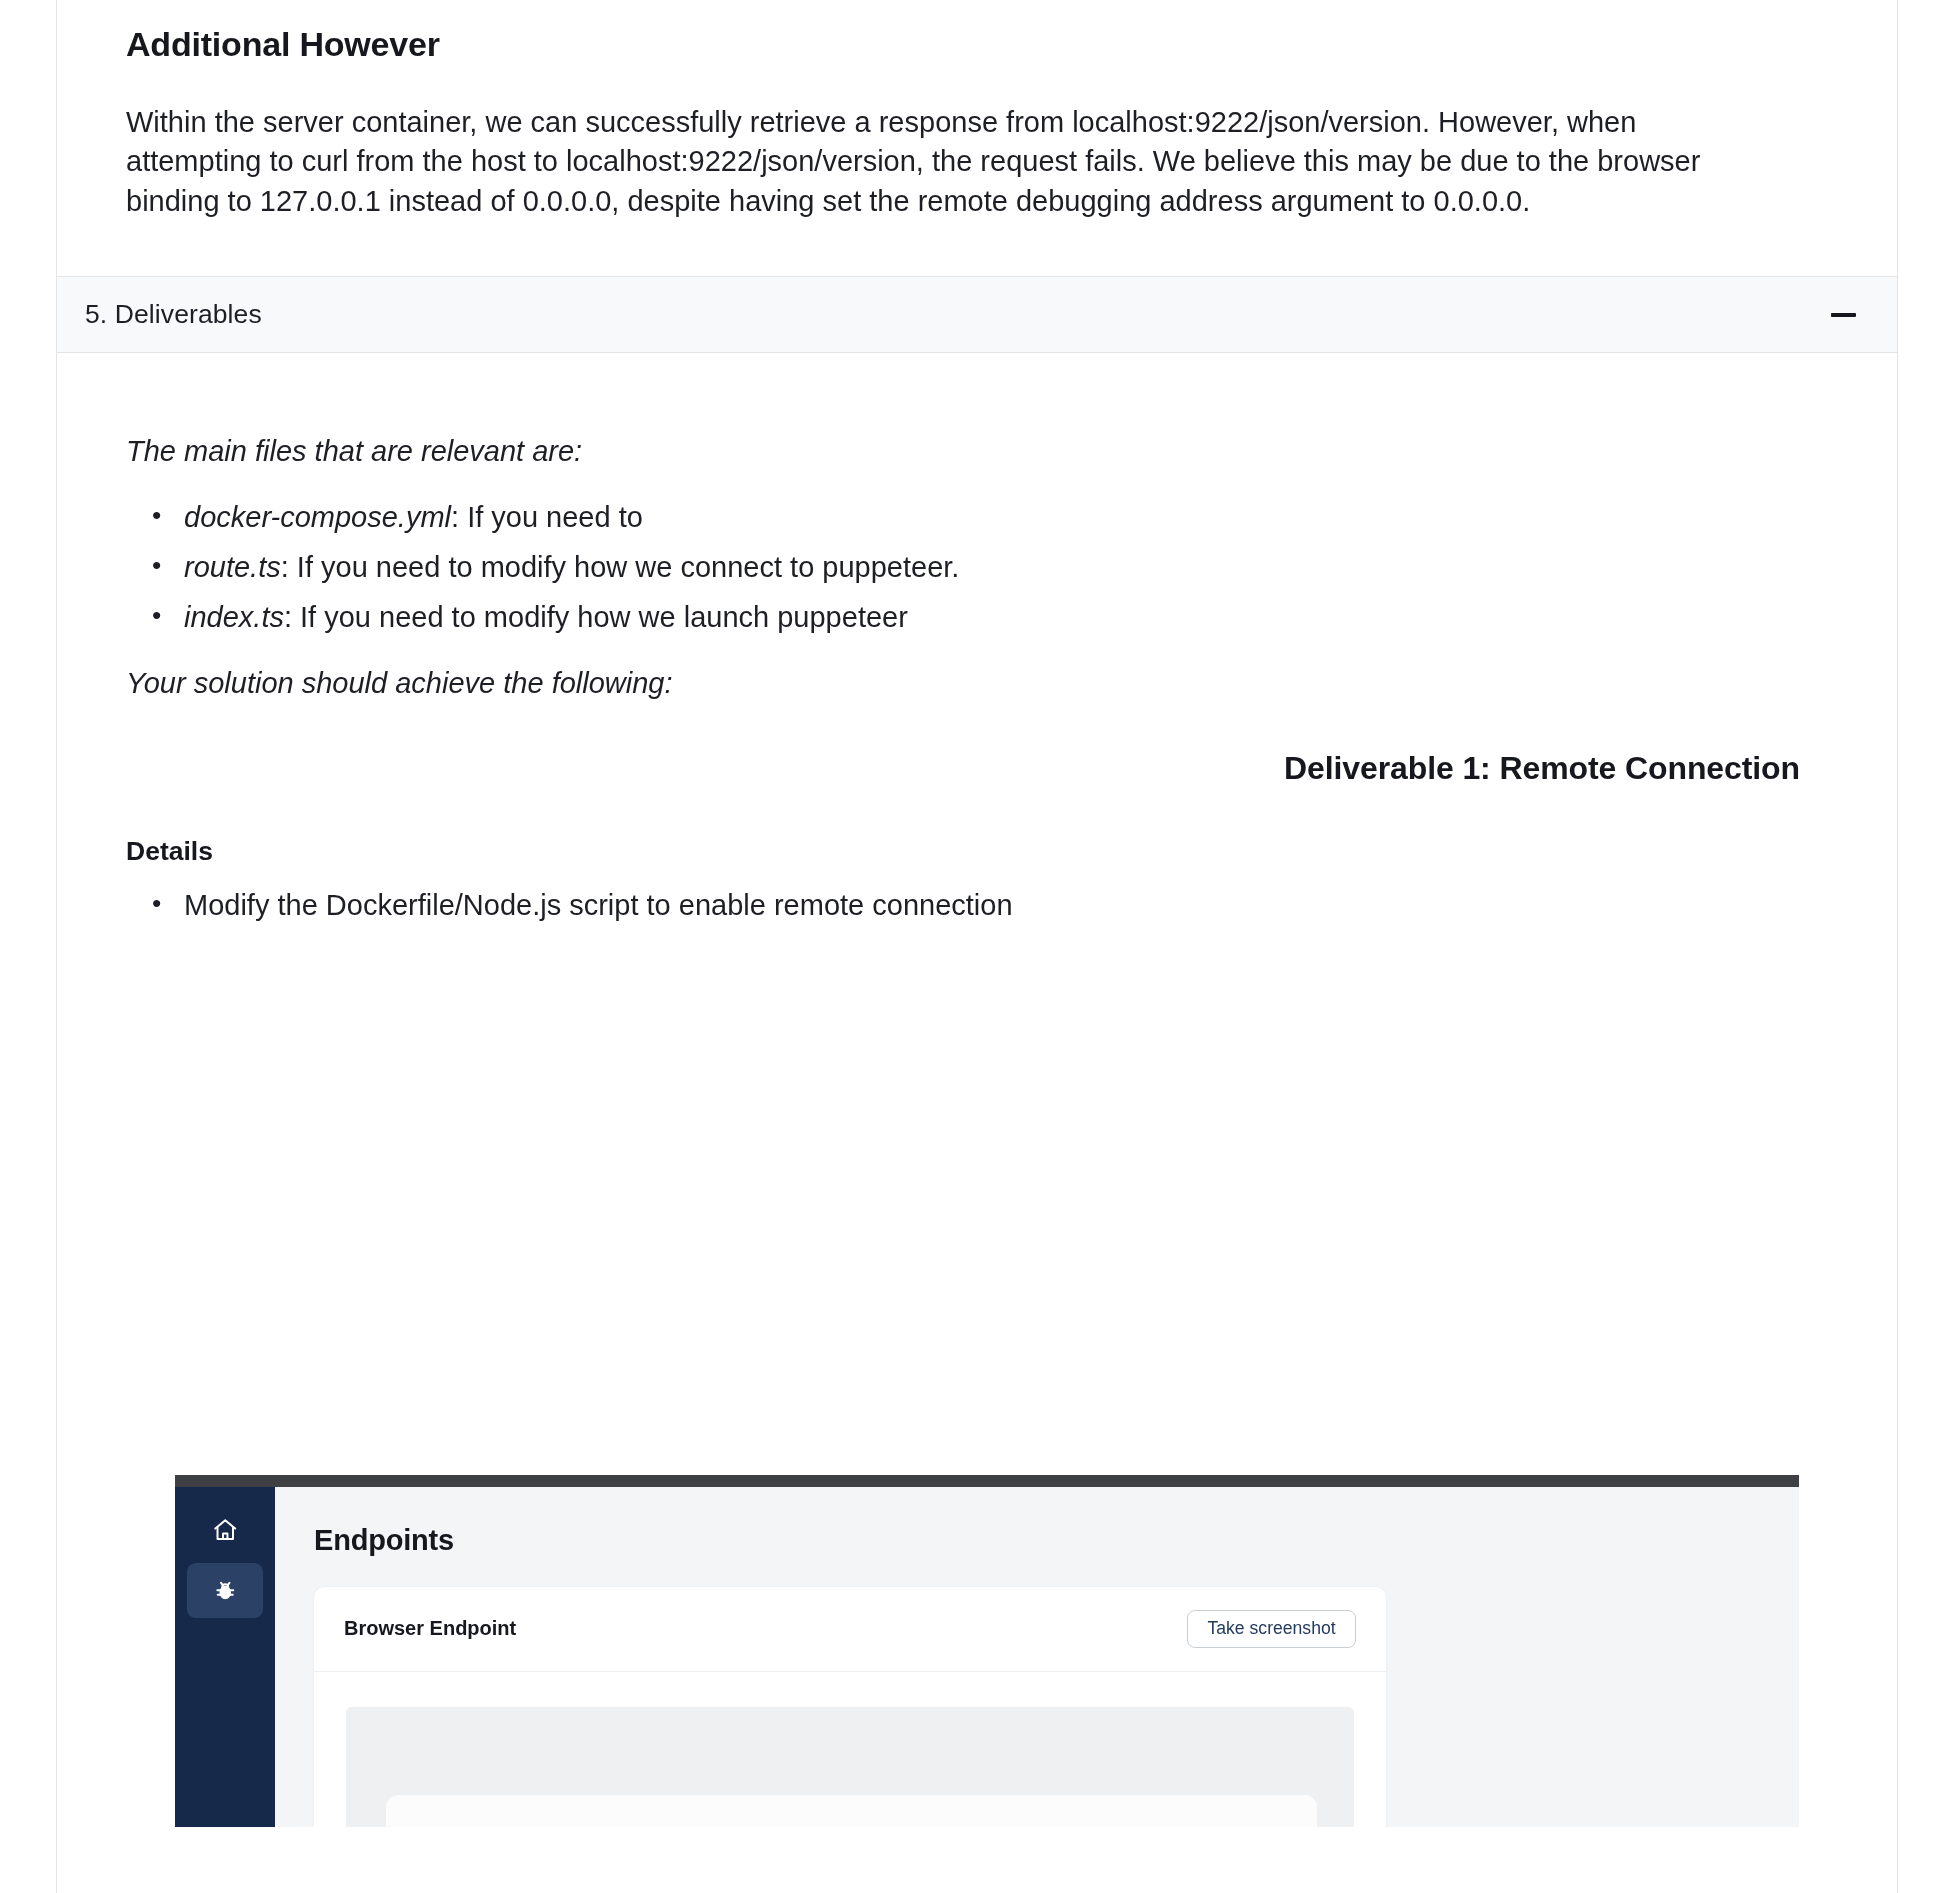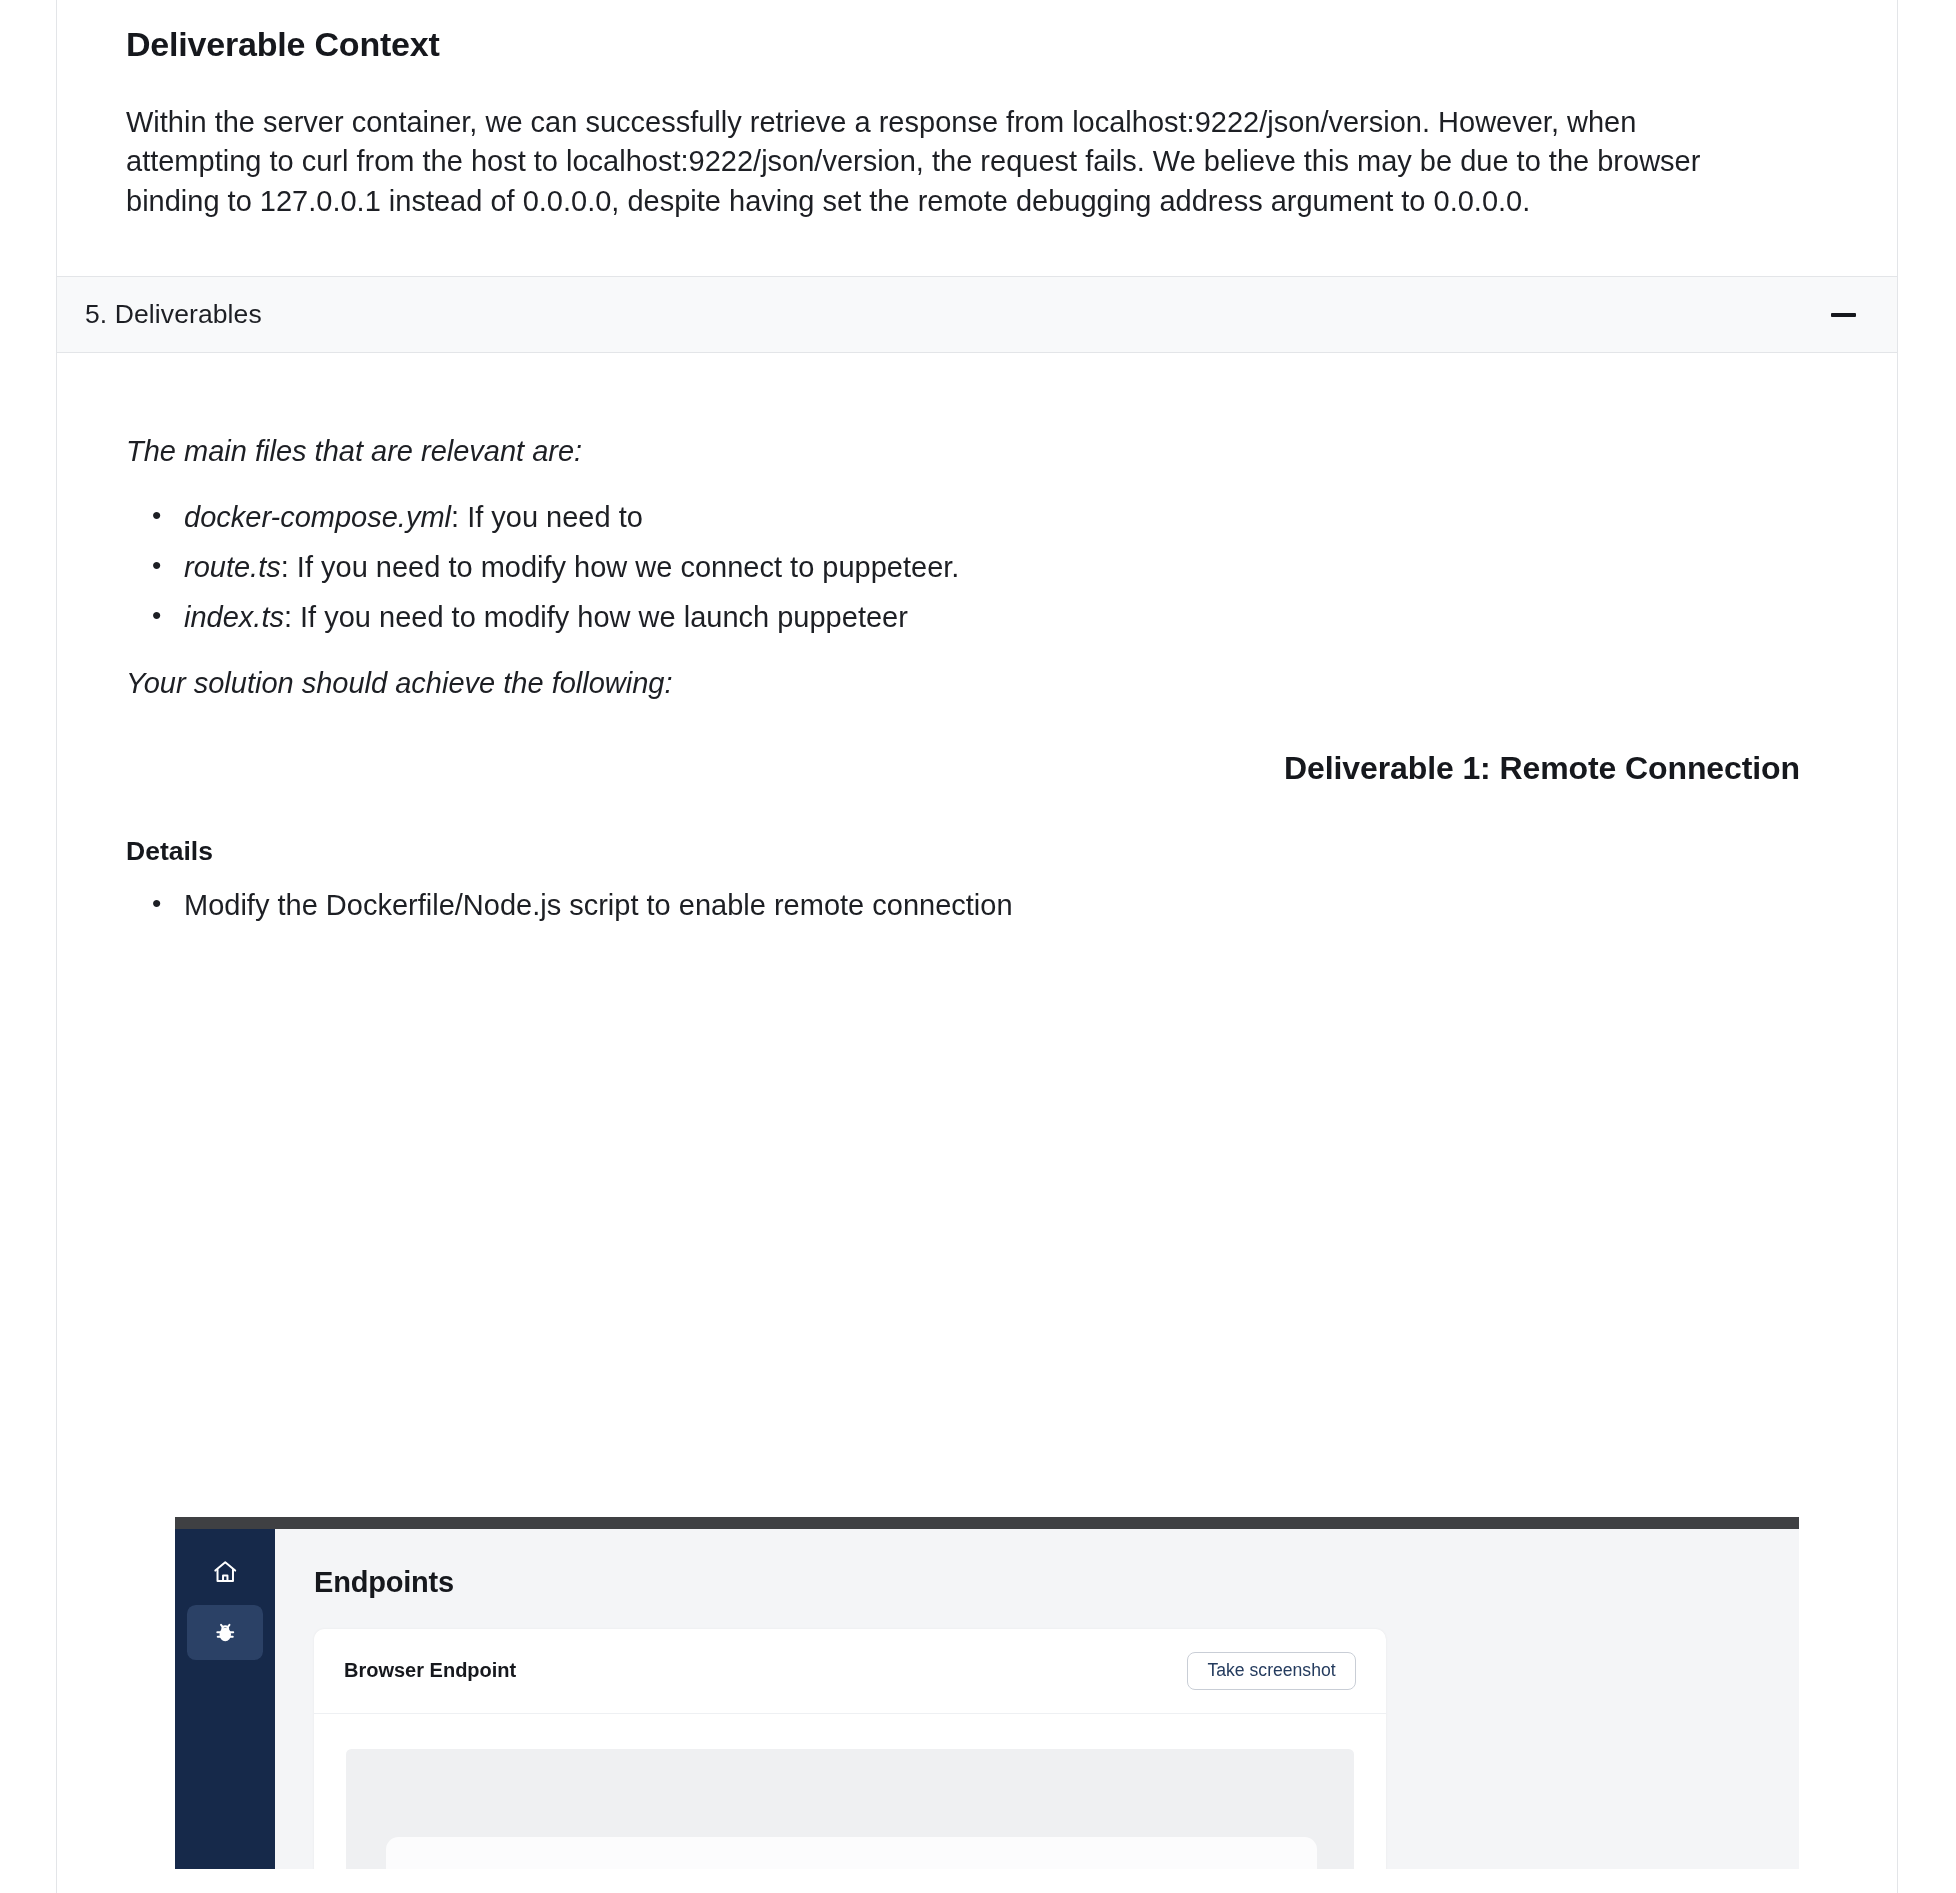--- a/index.html
+++ b/index.html
@@ -135,21 +135,21 @@
   h4.details-title {
     font-size: 26.5px;
     font-weight: bold;
     margin: 49px 0 19.4px 0;
     color: #16181d;
   }
   ul.detail-list { margin-bottom: 12px; }
   .shot-wrap {
     position: absolute;
     left: 175px;
-    top: 1517px;
+    top: 1475px;
     width: 1624px;
     height: 352px;
     overflow: hidden;
   }
   .shot-topbar {
     height: 11.5px;
     background: #3f4043;
     width: 100%;
   }
   .shot-main {
@@ -239,21 +239,21 @@
     margin-right: 37px;
   }
 </style>
 </head>
 <body>
 
 <div class="doc-frame">
 
   <section class="ctx-block">
     <div class="ctx-inner">
-      <h3 class="ctx-title">Deliverable Context</h3>
+      <h3 class="ctx-title">Additional However</h3>
       <p class="body-par">Within the server container, we can successfully retrieve a response from localhost:9222/json/version. However, when attempting to curl from the host to localhost:9222/json/version, the request fails. We believe this may be due to the browser binding to 127.0.0.1 instead of 0.0.0.0, despite having set the remote debugging address argument to 0.0.0.0.</p>
     </div>
   </section>
 
   <div class="acc-header">
     <span class="acc-title">5. Deliverables</span>
     <span class="acc-toggle">
       <span class="minus-bar"></span>
     </span>
   </div>

